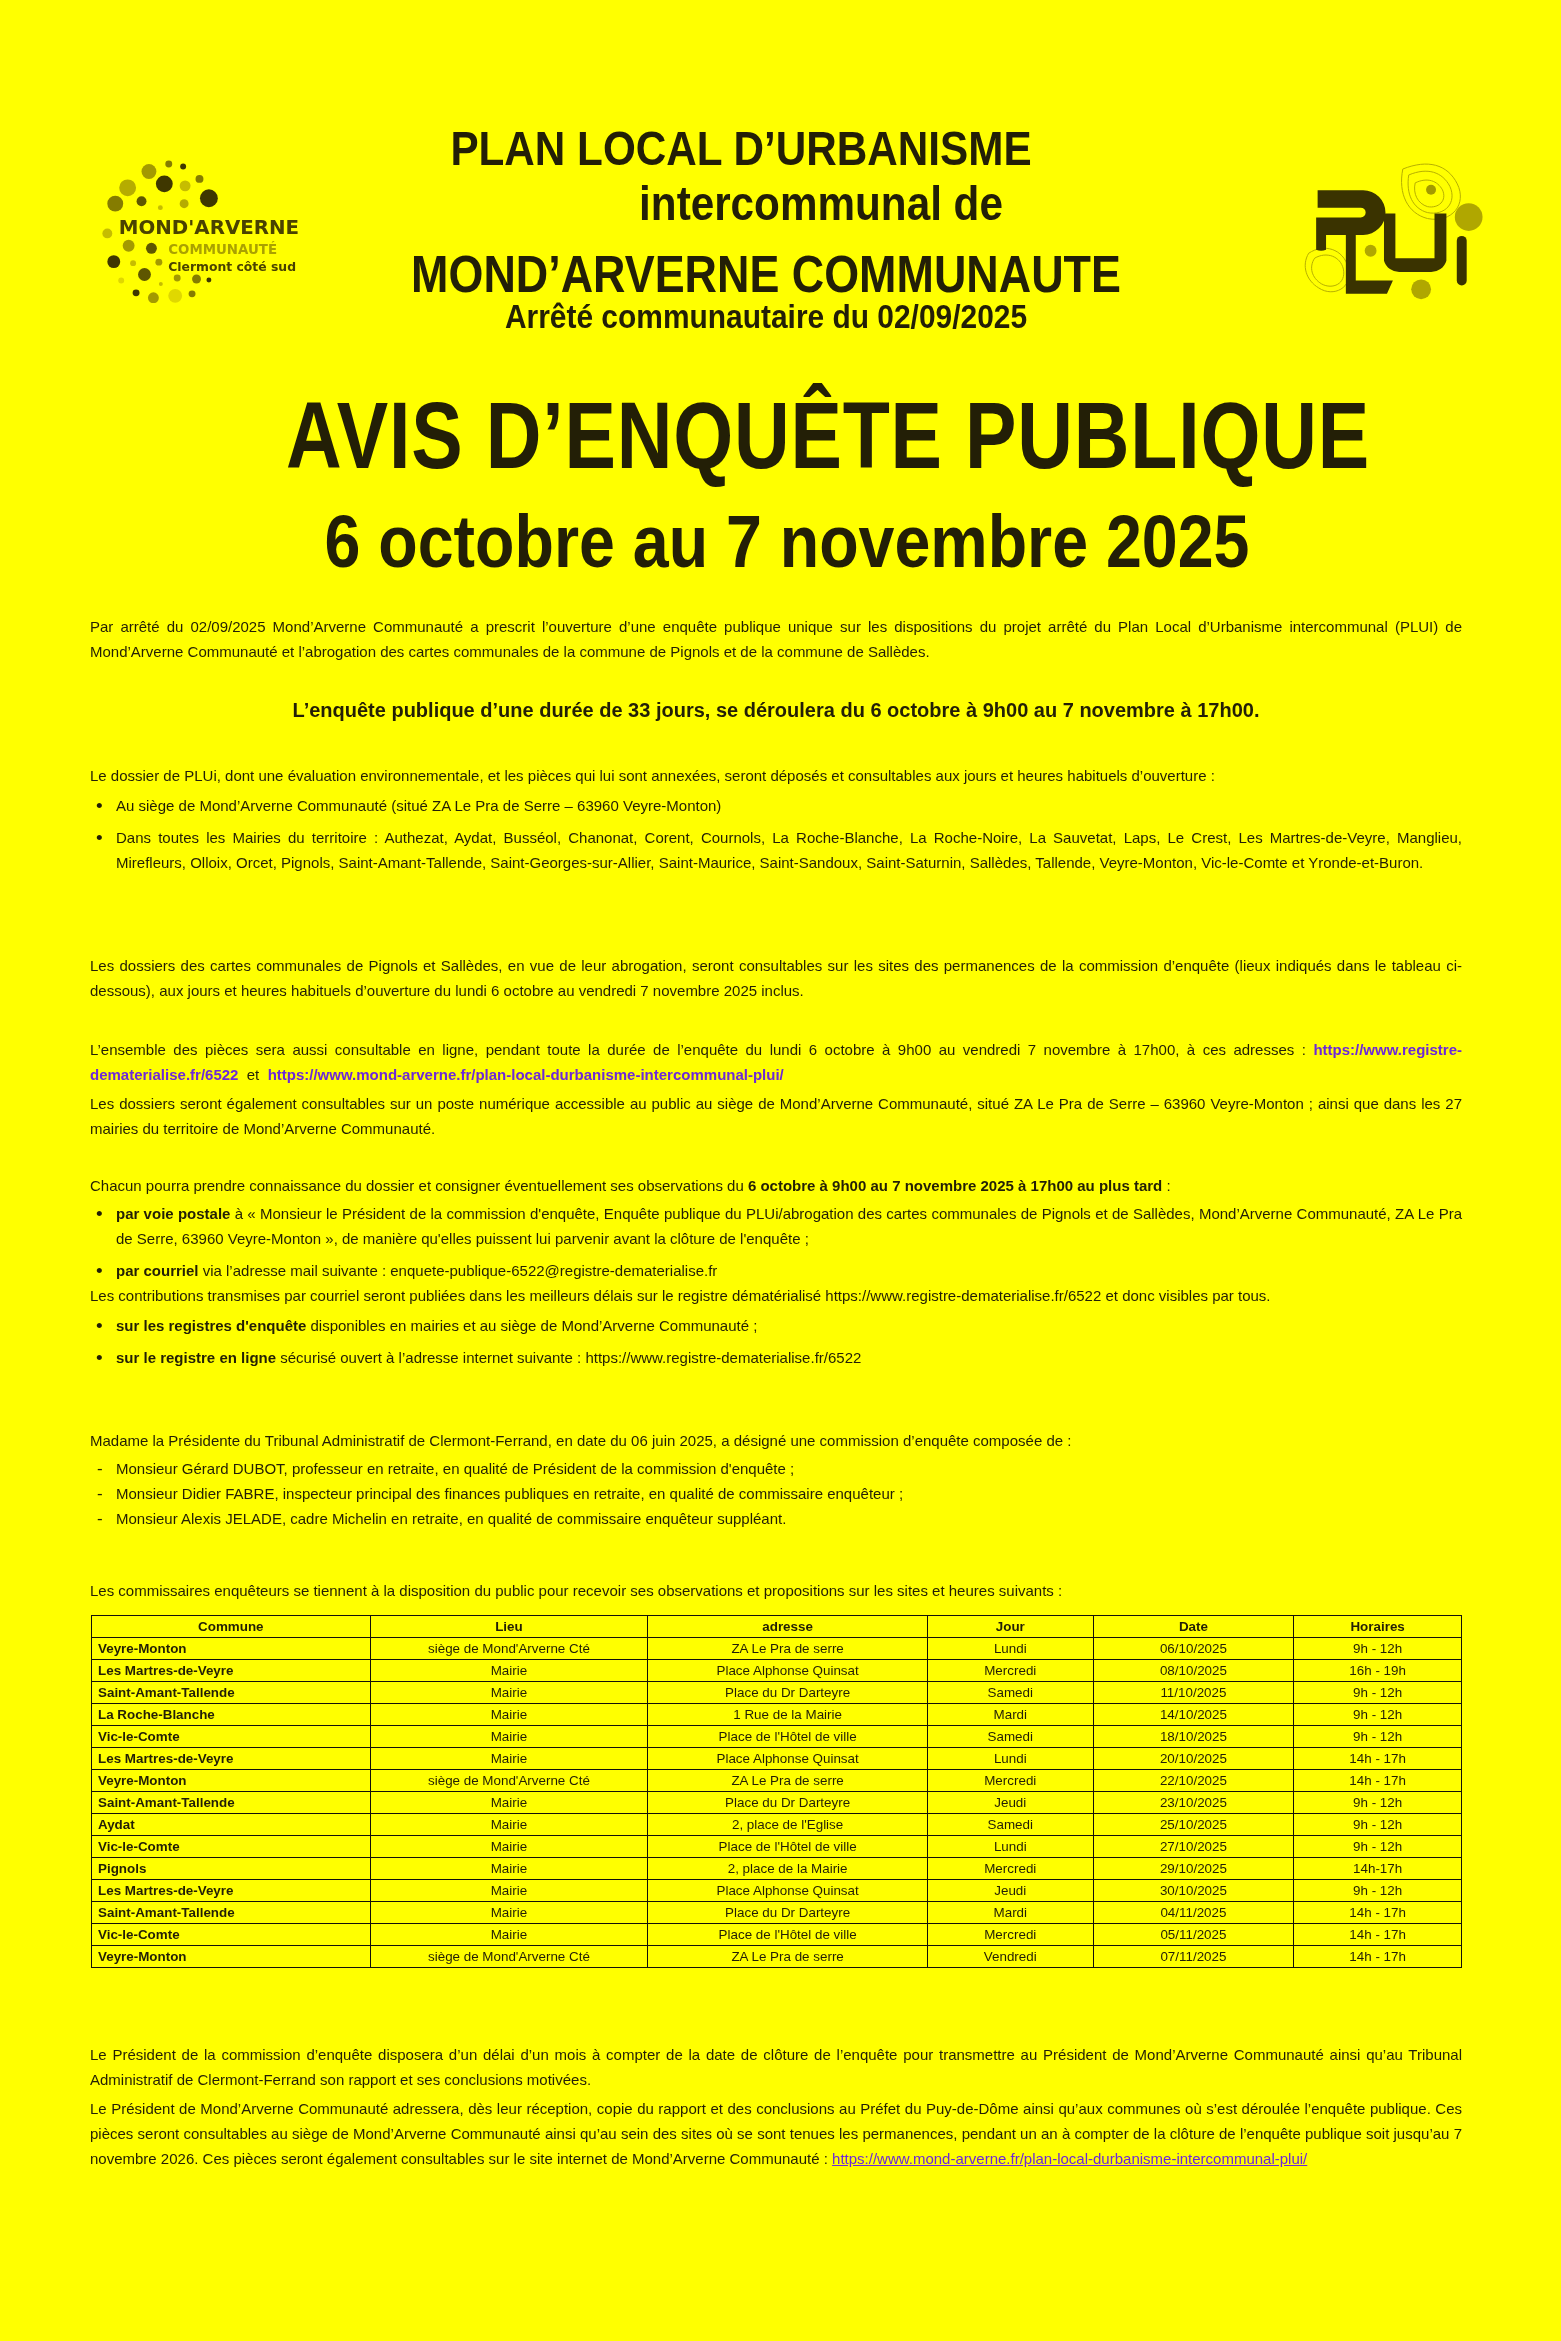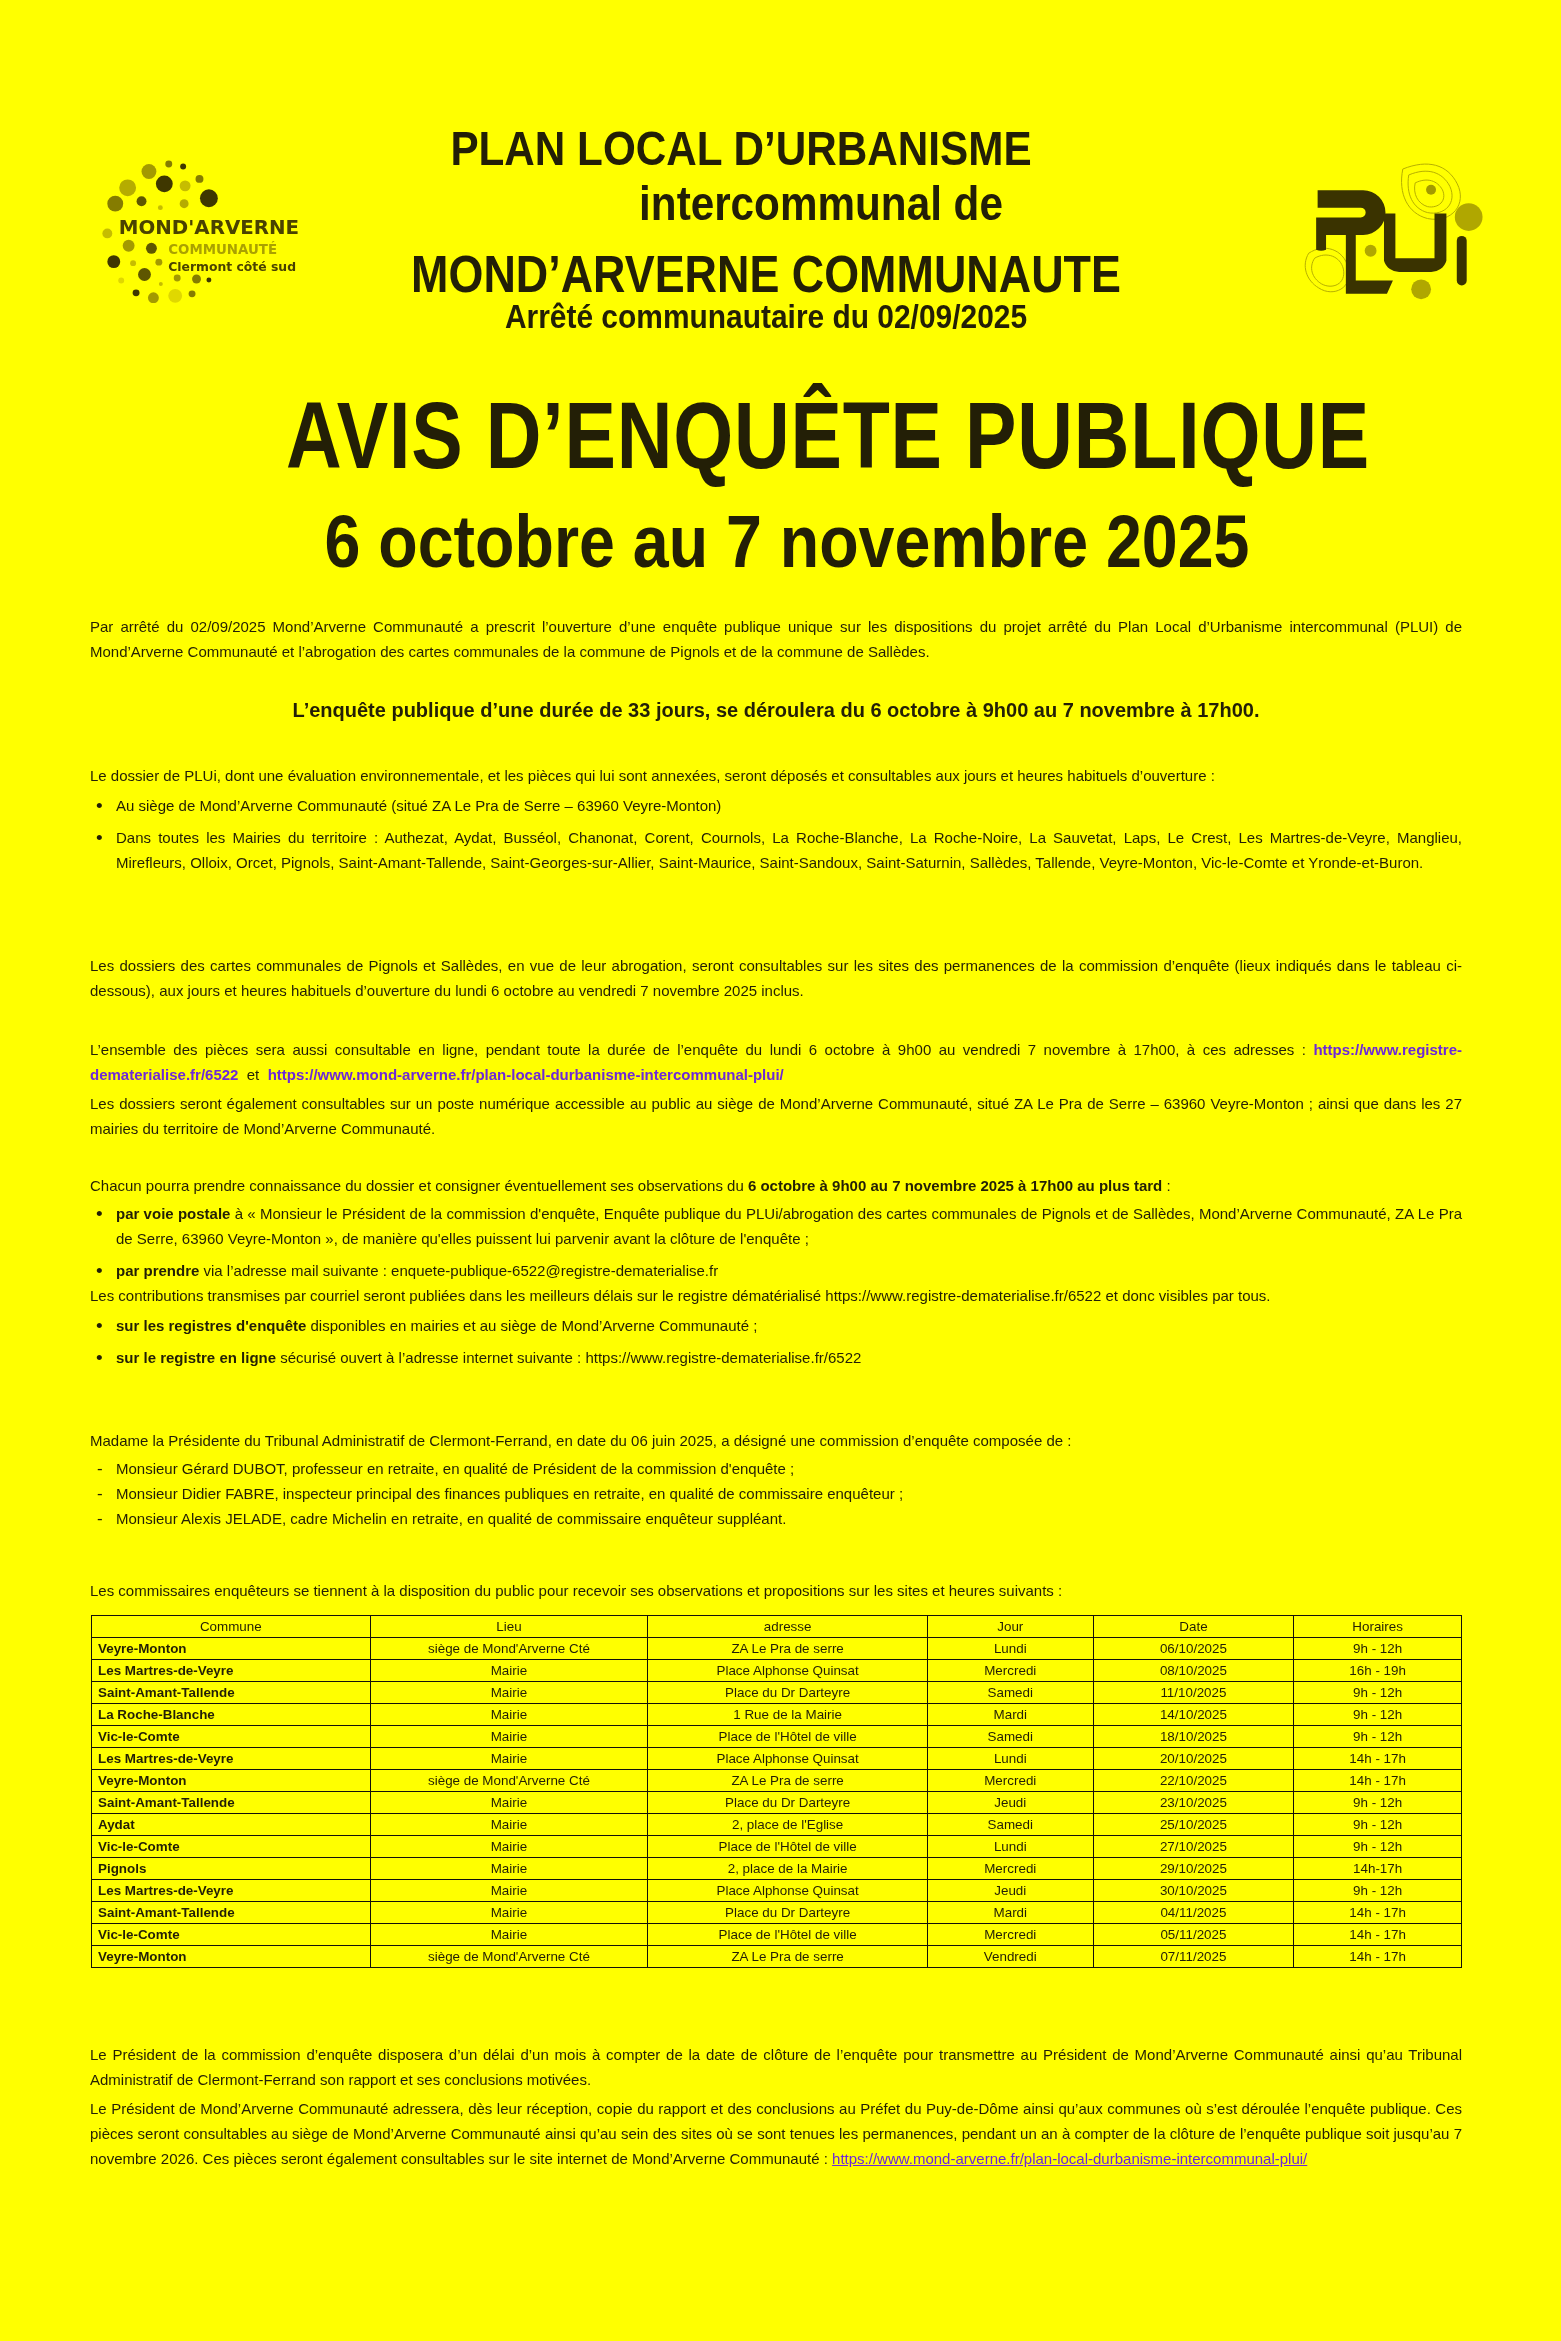--- a/index.html
+++ b/index.html
@@ -49,21 +49,21 @@
     position: absolute; left: 91px; top: 1615px; width: 1371px;
     border-collapse: collapse;
     font-family: "Liberation Sans", sans-serif; font-size: 13.4px;
     color: #231f06;
   }
   table.perm th, table.perm td {
     border: 1.5px solid #14120a;
     height: 21px; padding: 0 6px;
     text-align: center; white-space: nowrap;
   }
-  table.perm th { font-weight: 400; }
+  table.perm th { font-weight: 700; }
   table.perm td.c1 { text-align: left; font-weight: 700; }
 </style>
 </head>
 <body>
 
 <div class="abs logo-left">
   <svg width="218" height="159" viewBox="0 0 440 320">
     <g>
       <circle cx="78" cy="88" r="17" fill="#b5ac00"></circle>
       <circle cx="121" cy="55" r="15" fill="#a39a00"></circle>
@@ -151,21 +151,21 @@
   </div>
   <div style="margin-top:4px;">Les dossiers seront également consultables sur un poste numérique accessible au public au siège de Mond’Arverne Communauté, situé ZA Le Pra de Serre – 63960 Veyre-Monton ; ainsi que dans les 27 mairies du territoire de Mond’Arverne Communauté.</div>
 </div>
 
 <div class="txt" style="top:1173px;">
   <div>
     <span>Chacun pourra prendre connaissance du dossier et consigner éventuellement ses observations du </span><b>6 octobre à 9h00 au 7 novembre 2025 à 17h00 au plus tard</b><span> :</span>
   </div>
   <ul class="bul" style="margin-top:3px;">
     <li><b>par voie postale</b><span> à « Monsieur le Président de la commission d'enquête, Enquête publique du PLUi/abrogation des cartes communales de Pignols et de Sallèdes, Mond’Arverne Communauté, ZA Le Pra de Serre, 63960 Veyre-Monton », de manière qu'elles puissent lui parvenir avant la clôture de l'enquête ;</span></li>
-    <li style="margin-bottom:0;"><b>par prendre</b><span> via l’adresse mail suivante : enquete-publique-6522@registre-dematerialise.fr</span></li>
+    <li style="margin-bottom:0;"><b>par courriel</b><span> via l’adresse mail suivante : enquete-publique-6522@registre-dematerialise.fr</span></li>
   </ul>
   <div>Les contributions transmises par courriel seront publiées dans les meilleurs délais sur le registre dématérialisé https://www.registre-dematerialise.fr/6522 et donc visibles par tous.</div>
   <ul class="bul" style="margin-top:5px;">
     <li><b>sur les registres d'enquête</b><span> disponibles en mairies et au siège de Mond’Arverne Communauté ;</span></li>
     <li><b>sur le registre en ligne</b><span> sécurisé ouvert à l’adresse internet suivante : https://www.registre-dematerialise.fr/6522</span></li>
   </ul>
 </div>
 
 <div class="txt" style="top:1428px;">
   <div>Madame la Présidente du Tribunal Administratif de Clermont-Ferrand, en date du 06 juin 2025, a désigné une commission d’enquête composée de :</div>

